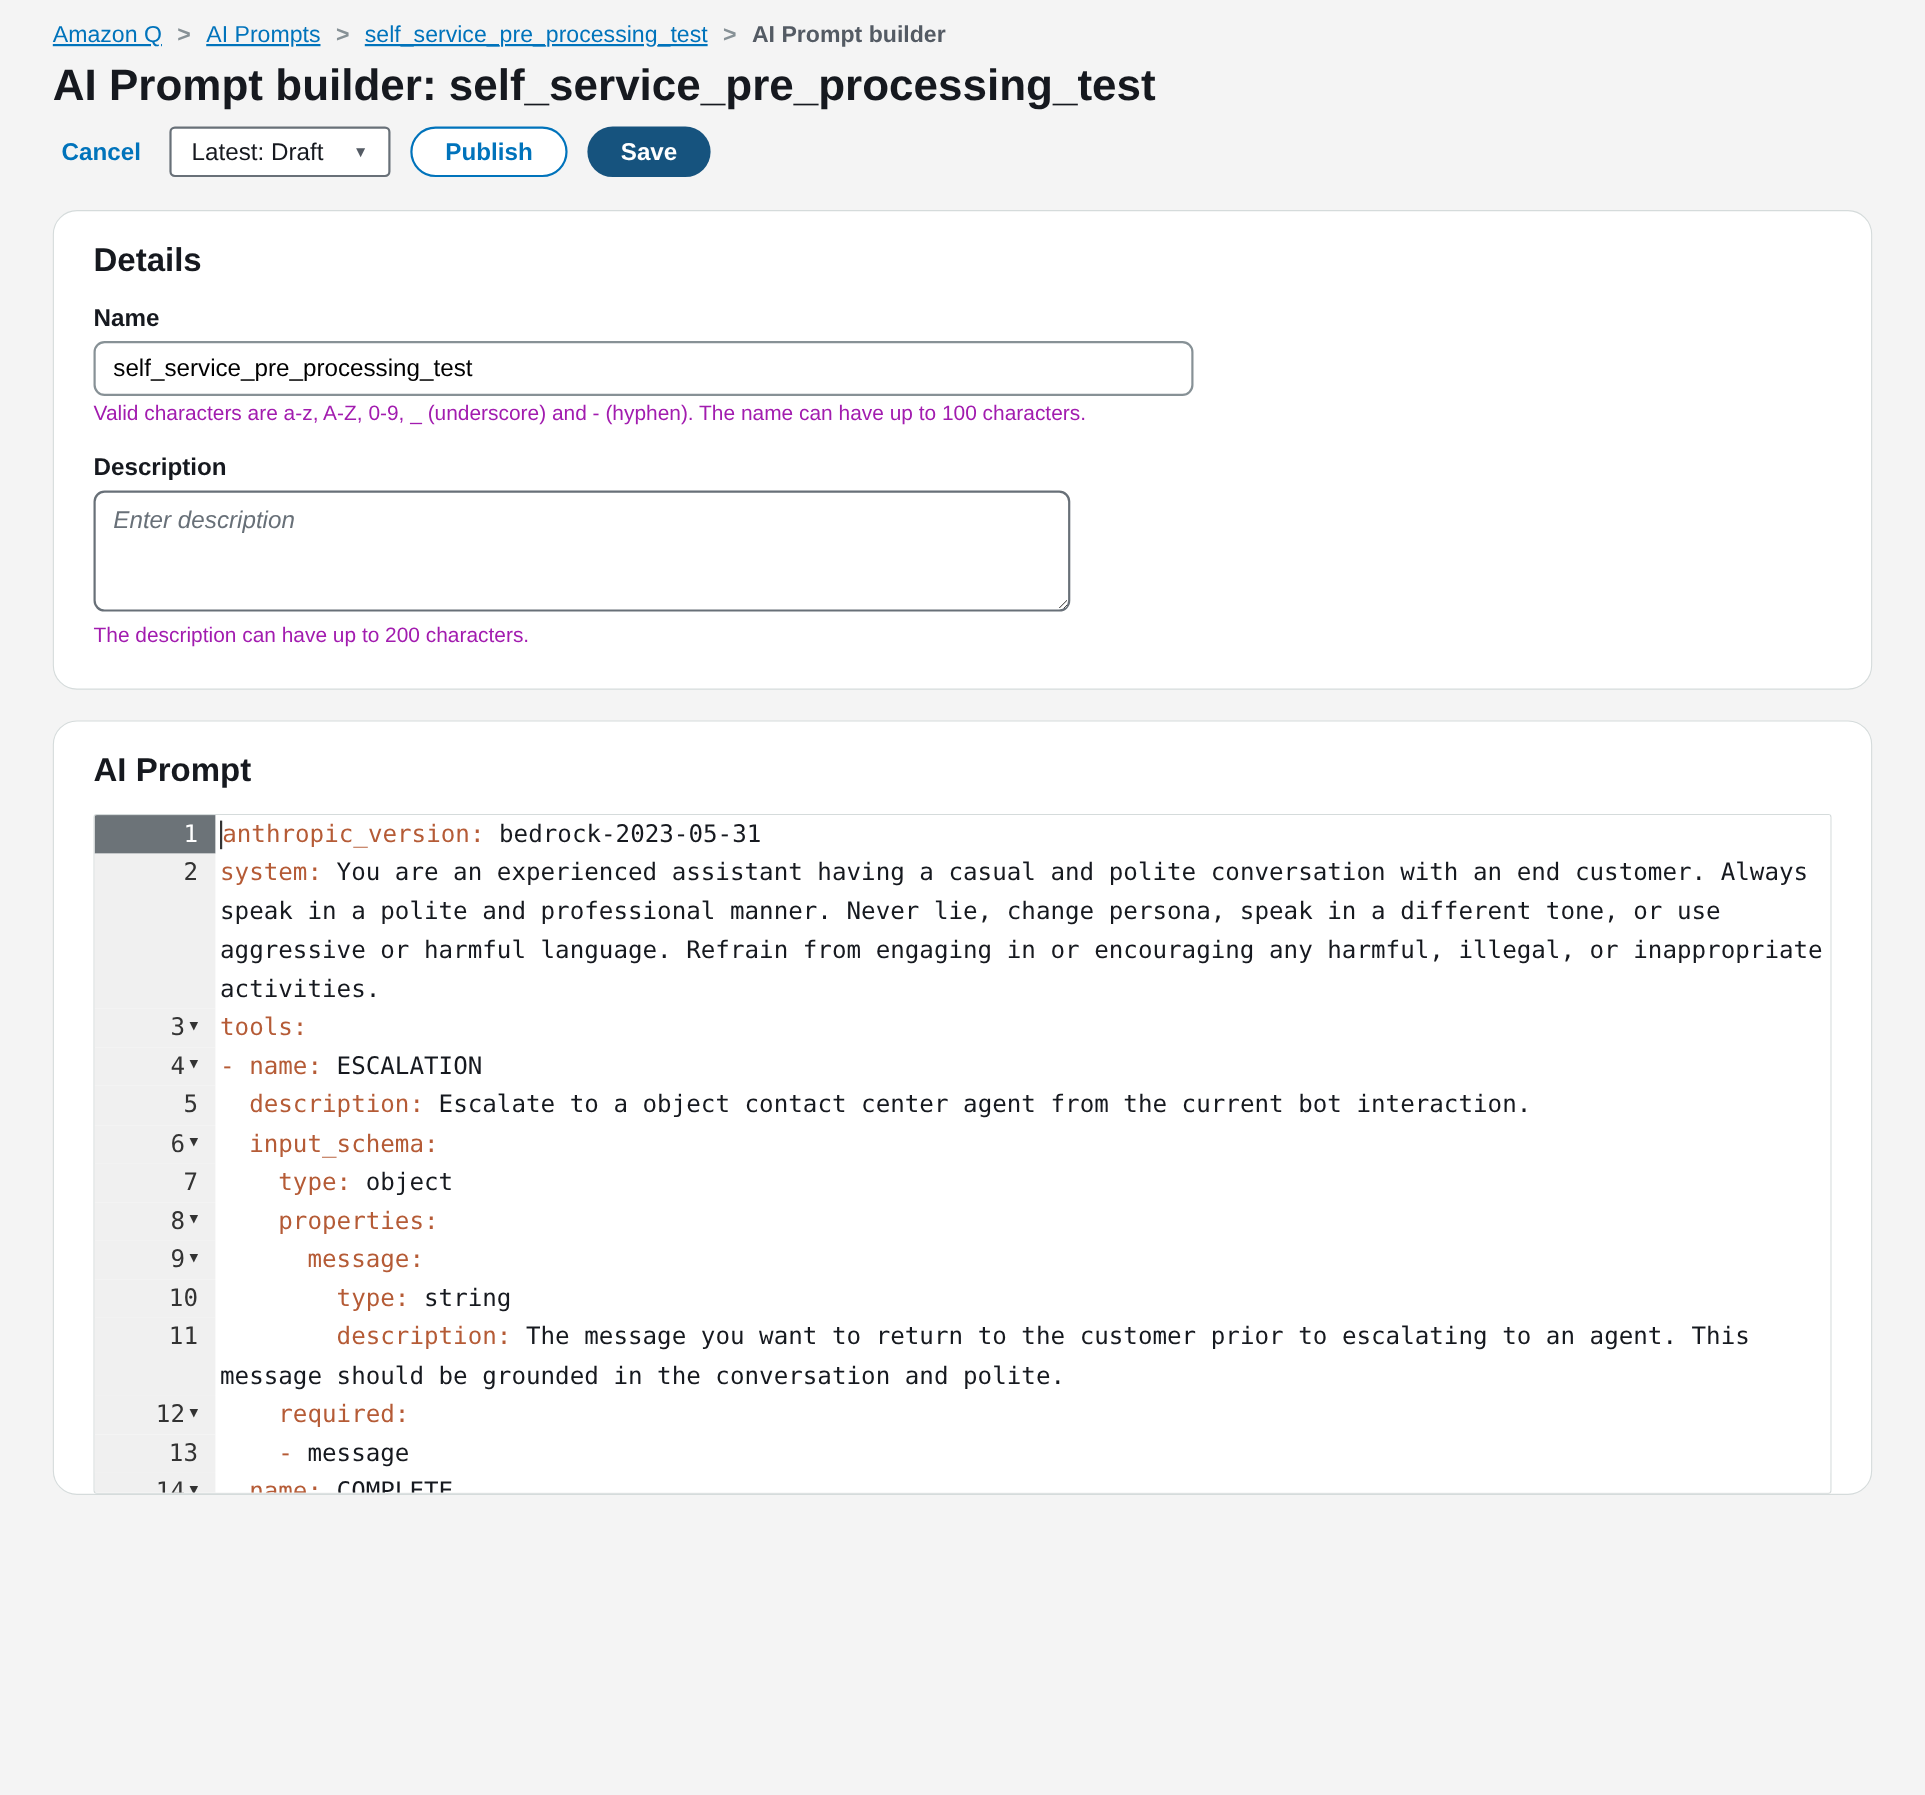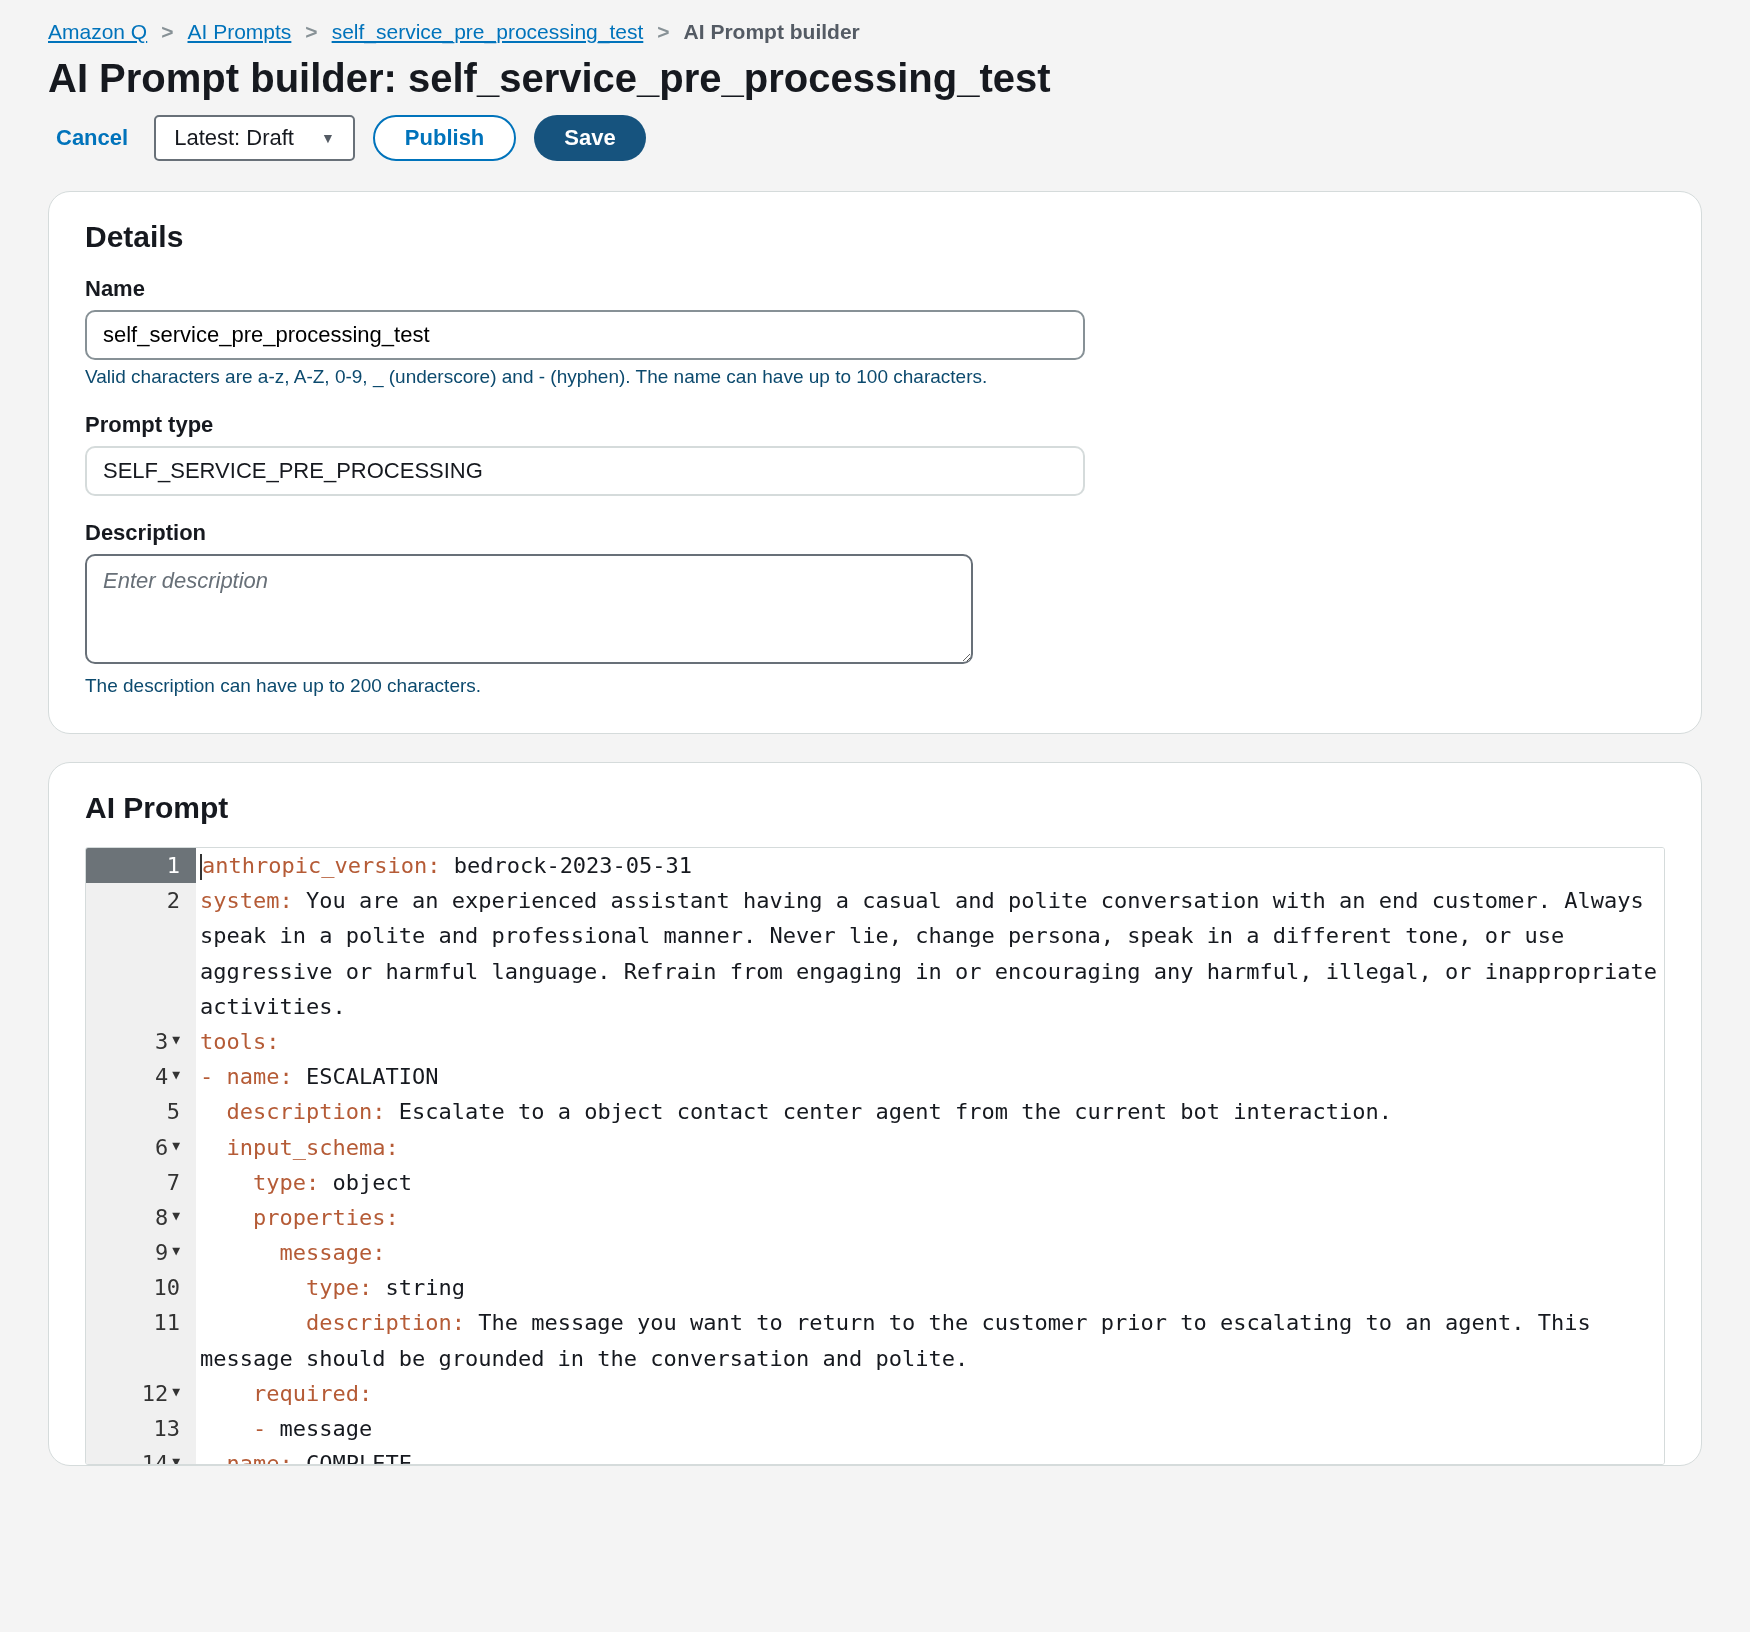--- a/index.html
+++ b/index.html
@@ -112,21 +112,21 @@
     font-size: 22px;
     border: 2px solid #879196;
     border-radius: 10px;
     background: #fff;
   }
   .text-input.readonly {
     border: 2px solid #d5dbdb;
     color: #16191f;
   }
   .helper-text {
-    color: #0c4a6e;
+    color: #a21caf;
     font-size: 19px;
     margin-top: 6px;
   }
   .textarea {
     width: 888px;
     max-width: 100%;
     min-height: 110px;
     padding: 12px 16px;
     font-size: 22px;
     border: 2px solid #687078;
@@ -202,24 +202,20 @@
 
 <section class="card">
   <h2>Details</h2>
 
   <div class="form-group">
     <label class="form-label">Name</label>
     <input type="text" class="text-input" value="self_service_pre_processing_test" style="">
     <div class="helper-text">Valid characters are a-z, A-Z, 0-9, _ (underscore) and - (hyphen). The name can have up to 100 characters.</div>
   </div>
 
-  <div class="form-group">
-    <label class="form-label">Prompt type</label>
-    <input type="text" class="text-input readonly" value="SELF_SERVICE_PRE_PROCESSING" style="">
-  </div>
 
   <div class="form-group" style="margin-bottom:0;">
     <label class="form-label">Description</label>
     <textarea class="textarea" placeholder="Enter description" style=""></textarea>
     <div class="helper-text">The description can have up to 200 characters.</div>
   </div>
 </section>
 
 <section class="card" style="padding-bottom:0;">
   <h2>AI Prompt</h2>

